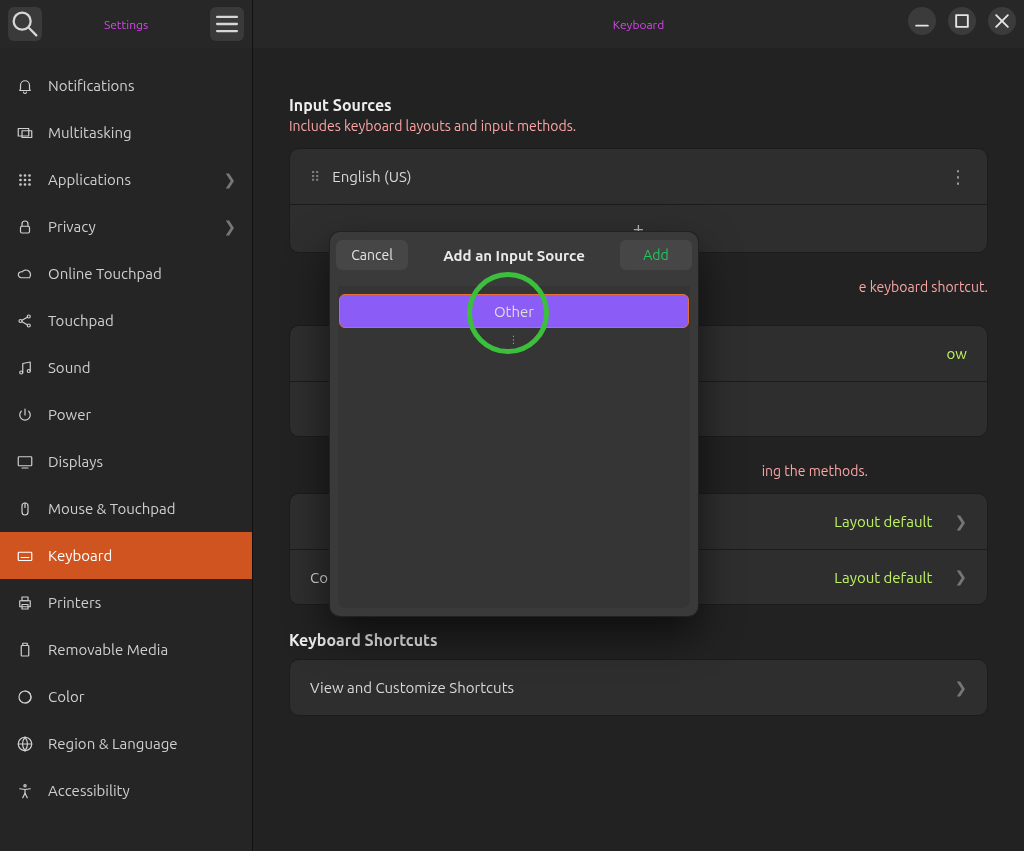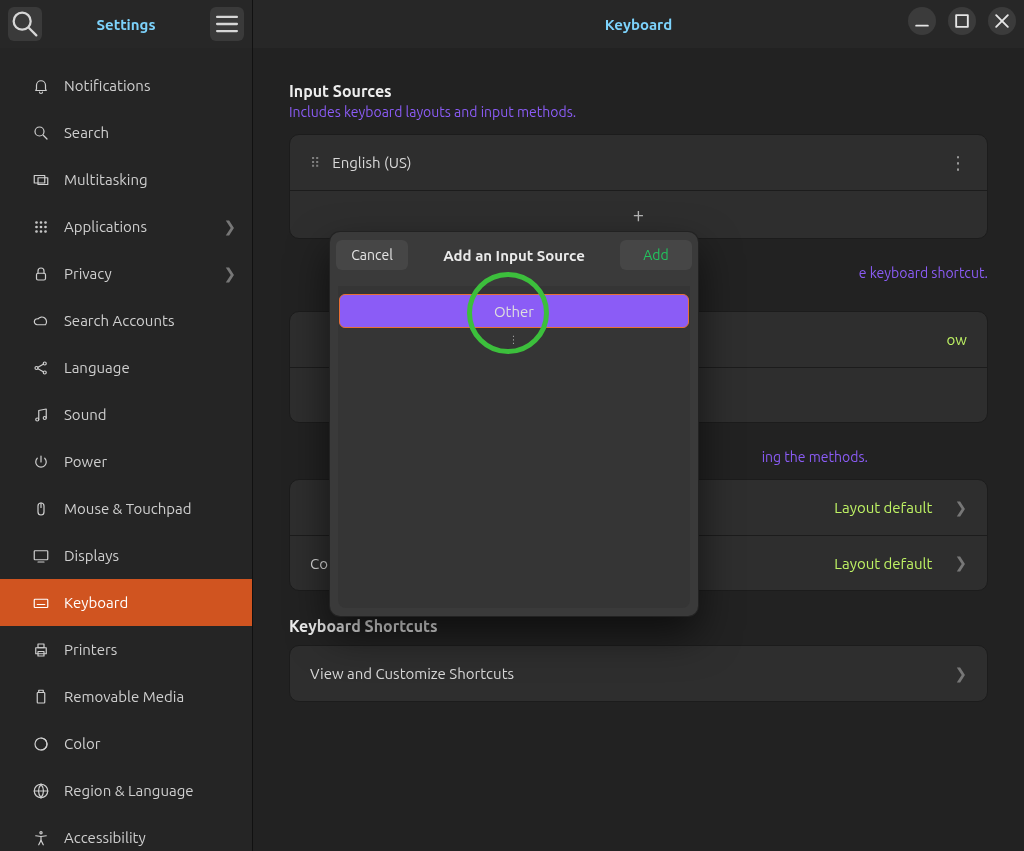--- a/index.html
+++ b/index.html
@@ -30,23 +30,23 @@
     border-right: 1px solid #111;
     justify-content: space-between;
   }
   .headerbar-right {
     left: 253px;
     right: 0;
     padding: 0 8px;
     justify-content: center;
   }
   .headerbar .title {
-    color: #7dd3fc;
-    font-weight: 700;
-    font-size: 15px;
+    color: #d946ef;
+    font-weight: 400;
+    font-size: 12px;
   }
   .headerbar-right .title { position: absolute; left: 50%; transform: translateX(-50%); }
   .icon-btn {
     width: 34px;
     height: 34px;
     border-radius: 6px;
     display: flex;
     align-items: center;
     justify-content: center;
     background: #3a3a3a;
@@ -79,21 +79,21 @@
     width: 253px;
     bottom: 0;
     background: #252525;
     border-right: 1px solid #111;
     padding-top: 14px;
   }
   .sidebar-item {
     height: 47px;
     display: flex;
     align-items: center;
-    padding: 0 32px;
+    padding: 0 16px;
     gap: 14px;
     color: #cfcfcf;
     font-size: 15px;
     position: relative;
   }
   .sidebar-item.active { background: #d05420; color: #fff; }
   .sidebar-item .chev { position: absolute; right: 16px; color: #777; }
   .sidebar-item svg { width: 18px; height: 18px; flex-shrink: 0; }
 
   
@@ -107,21 +107,21 @@
     overflow: hidden;
     color: #bdbdbd;
   }
   .section-title {
     color: #ededed;
     font-weight: 600;
     font-size: 16px;
     margin-bottom: 4px;
   }
   .section-sub {
-    color: #8b5cf6;
+    color: #fca5a5;
     font-size: 14px;
     margin-bottom: 18px;
   }
   .list-box {
     background: #2e2e2e;
     border: 1px solid #1c1c1c;
     border-radius: 10px;
     margin-bottom: 26px;
   }
   .row {
@@ -134,21 +134,21 @@
     color: #d8d8d8;
     position: relative;
   }
   .row:first-child { border-top: none; }
   .row .drag { color: #808080; margin-right: 18px; letter-spacing: -6px; font-size: 14px; }
   .row .right-text { margin-left: auto; color: #bef264; margin-right: 22px; }
   .row .chevron-right { color: #777; }
   .row .more { margin-left: auto; color: #a0a0a0; font-size: 18px; }
   .add-row { justify-content: center; color: #b5b5b5; font-size: 20px; height: 48px; }
 
-  .section-block { margin-top: 6px; }
+  .section-block { margin-top: 20px; }
   .section-block .section-sub { margin-bottom: 14px; }
   .switch-section .row .right-text { margin-right: 0; }
   .small-section-title {
     color: #ededed;
     font-weight: 600;
     font-size: 16px;
     margin-bottom: 10px;
     margin-top: 4px;
   }
   .below-text { color: #cfcfcf; }
@@ -271,27 +271,20 @@
   </div>
 </div>
 
 <div class="sidebar">
   <div class="sidebar-item">
       <svg viewBox="0 0 24 24">
         <path d="M6 16V11a6 6 0 1 1 12 0v5l1 2H5z"></path>
         <path d="M10 20a2 2 0 0 0 4 0"></path>
       </svg>
       <span>Notifications</span>
-    </div>
-  <div class="sidebar-item">
-      <svg viewBox="0 0 24 24">
-        <circle cx="10" cy="10" r="6"></circle>
-        <line x1="15" y1="15" x2="20" y2="20"></line>
-      </svg>
-      <span>Search</span>
     </div>
   <div class="sidebar-item">
       <svg viewBox="0 0 24 24">
         <rect x="3" y="6" width="14" height="10"></rect>
         <rect x="8" y="9" width="13" height="9"></rect>
       </svg>
       <span>Multitasking</span>
     </div>
   <div class="sidebar-item">
       <svg viewBox="0 0 24 24">
@@ -313,60 +306,60 @@
         <rect x="6" y="11" width="12" height="9" rx="2"></rect>
         <path d="M8 11V8a4 4 0 0 1 8 0v3"></path>
       </svg>
       <span>Privacy</span>
       <span class="chev">❯</span>
     </div>
   <div class="sidebar-item">
       <svg viewBox="0 0 24 24">
         <path d="M7 17a4 4 0 1 1 1-7.9A5 5 0 1 1 18 17z"></path>
       </svg>
-      <span>Search Accounts</span>
+      <span>Online Touchpad</span>
     </div>
   <div class="sidebar-item">
       <svg viewBox="0 0 24 24">
         <circle cx="6" cy="12" r="2"></circle>
         <circle cx="17" cy="6" r="2"></circle>
         <circle cx="17" cy="18" r="2"></circle>
         <line x1="8" y1="11" x2="15" y2="7"></line>
         <line x1="8" y1="13" x2="15" y2="17"></line>
       </svg>
-      <span>Language</span>
+      <span>Touchpad</span>
     </div>
   <div class="sidebar-item">
       <svg viewBox="0 0 24 24">
         <path d="M9 18V6l10-2v12"></path>
         <circle cx="7" cy="18" r="2"></circle>
         <circle cx="17" cy="16" r="2"></circle>
       </svg>
       <span>Sound</span>
     </div>
   <div class="sidebar-item">
       <svg viewBox="0 0 24 24">
         <path d="M12 4v8"></path>
         <path d="M7 7a7 7 0 1 0 10 0"></path>
       </svg>
       <span>Power</span>
     </div>
   <div class="sidebar-item">
       <svg viewBox="0 0 24 24">
+        <rect x="3" y="5" width="18" height="12" rx="1"></rect>
+        <line x1="8" y1="20" x2="16" y2="20"></line>
+      </svg>
+      <span>Displays</span>
+    </div>
+  <div class="sidebar-item">
+      <svg viewBox="0 0 24 24">
         <rect x="8" y="4" width="8" height="16" rx="4"></rect>
         <line x1="12" y1="4" x2="12" y2="10"></line>
       </svg>
       <span>Mouse &amp; Touchpad</span>
-    </div>
-  <div class="sidebar-item">
-      <svg viewBox="0 0 24 24">
-        <rect x="3" y="5" width="18" height="12" rx="1"></rect>
-        <line x1="8" y1="20" x2="16" y2="20"></line>
-      </svg>
-      <span>Displays</span>
     </div>
   <div class="sidebar-item active">
       <svg viewBox="0 0 24 24">
         <rect x="3" y="7" width="18" height="11" rx="1"></rect>
         <line x1="7" y1="14" x2="17" y2="14"></line>
       </svg>
       <span>Keyboard</span>
     </div>
   <div class="sidebar-item">
       <svg viewBox="0 0 24 24">

